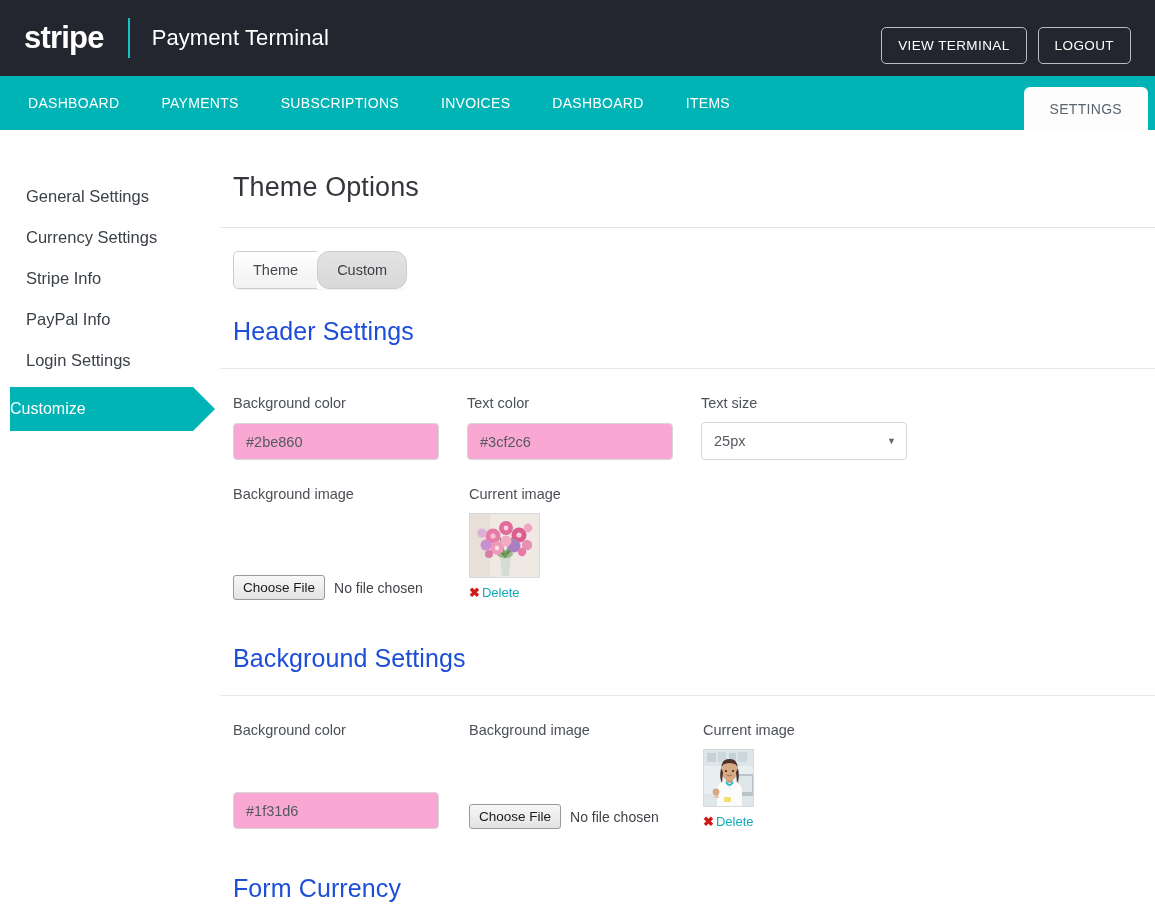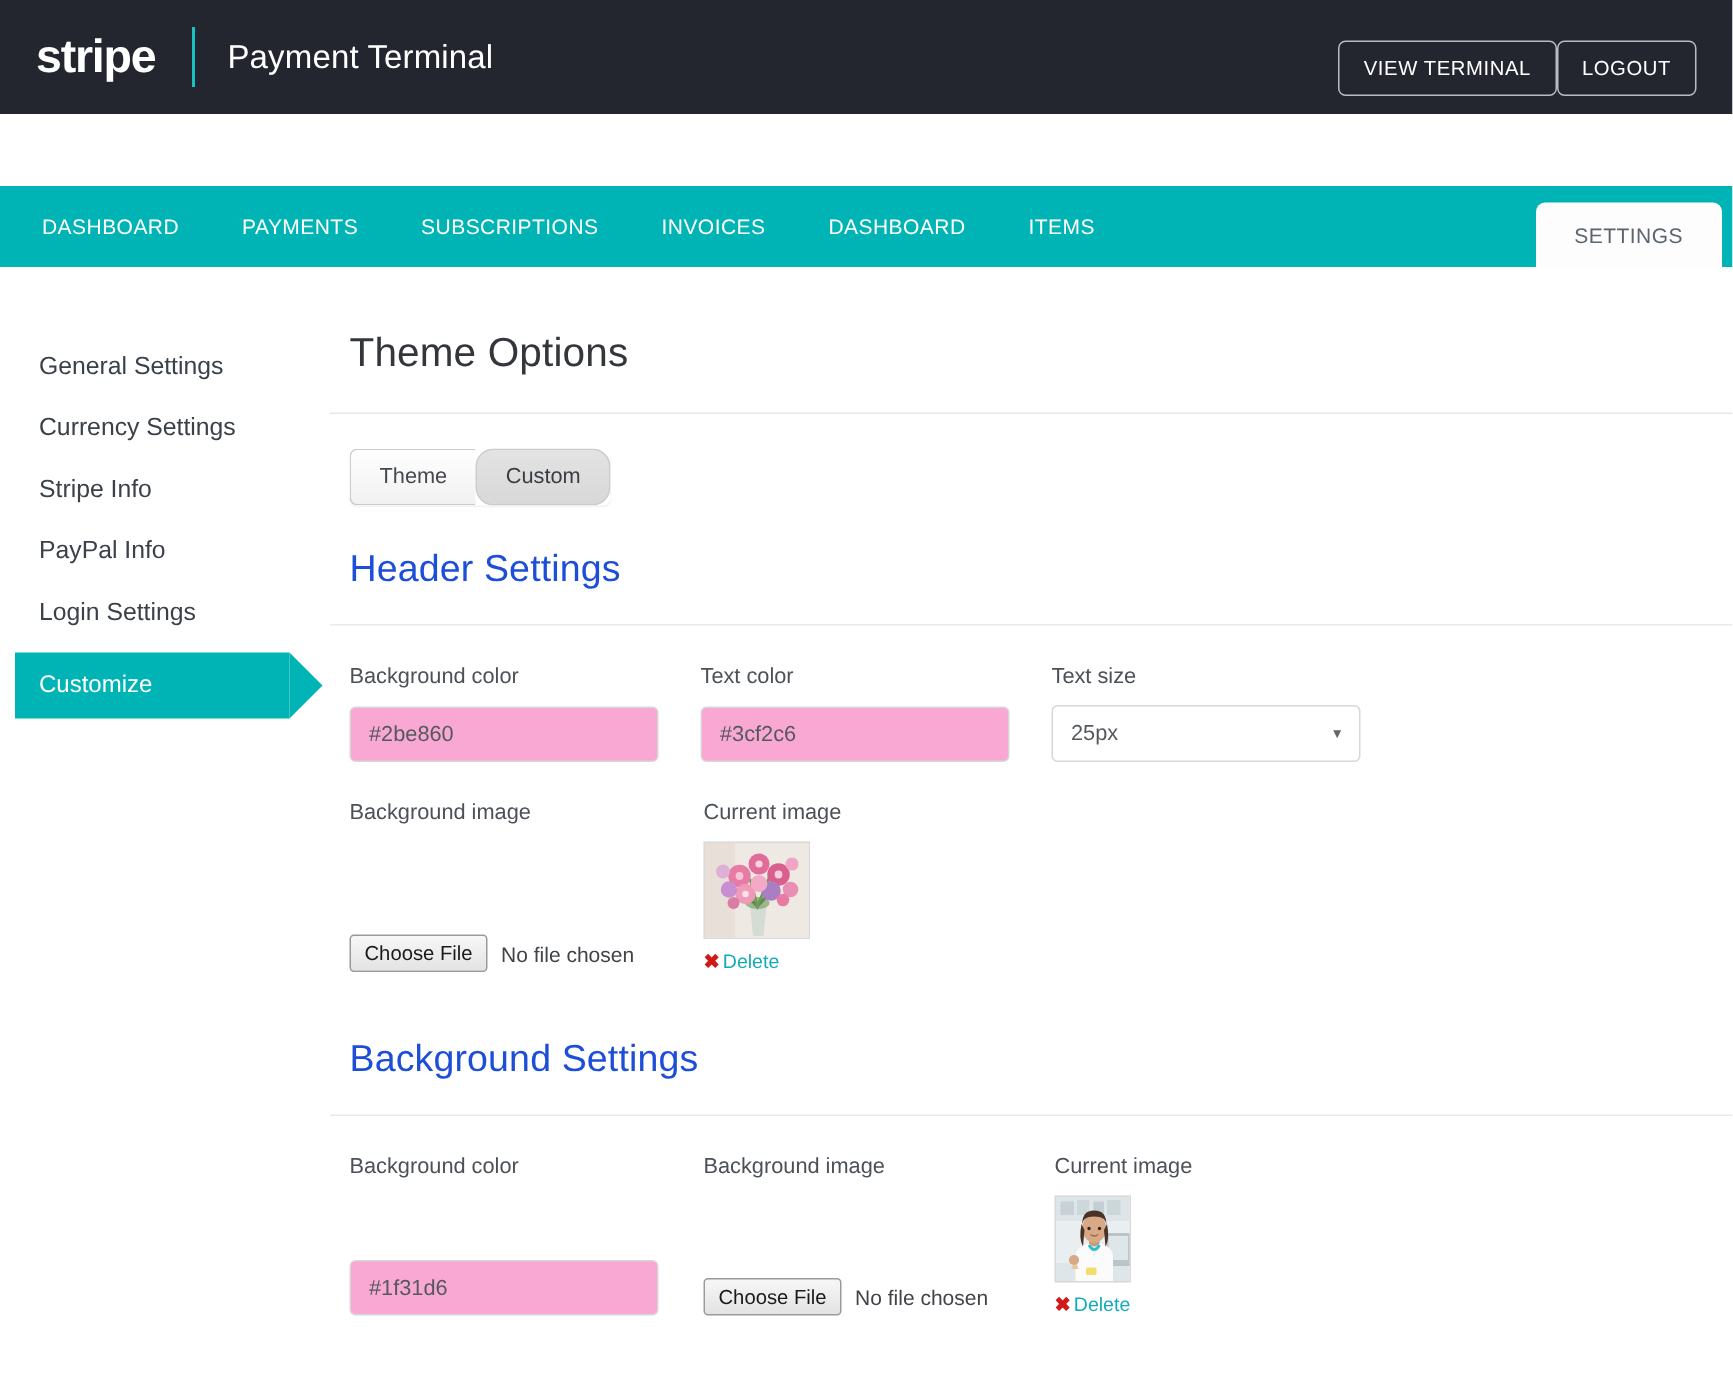--- a/index.html
+++ b/index.html
@@ -37,20 +37,21 @@
   }
   .brand-title {
     color: #ffffff;
     font-size: 22px;
     font-weight: 400;
     letter-spacing: 0.1px;
   }
   .topbar-actions {
     margin-left: auto;
     display: flex;
+    gap: 11px;
     margin-top: 14px;
   }
   .ghost-btn {
     background: transparent;
     border: 1px solid #b8bcc4;
     color: #ffffff;
     border-radius: 5px;
     font-size: 13.5px;
     letter-spacing: 0.4px;
     padding: 10px 16px;
@@ -60,21 +61,20 @@
   }
 
   
   .navbar {
     height: 54px;
     background: #00b3b5;
     display: flex;
     align-items: flex-end;
     padding-left: 28px;
     position: relative;
-    margin-top: 48px;
   }
   .nav-items { display: flex; align-items: center; height: 54px; }
   .nav-item {
     color: #ffffff;
     font-size: 14px;
     letter-spacing: 0.3px;
     padding: 0 21px;
     cursor: pointer;
     line-height: 54px;
     white-space: nowrap;
@@ -107,21 +107,21 @@
   .side-item {
     font-size: 16.5px;
     color: #3b4148;
     padding: 11px 0 11px 26px;
     cursor: pointer;
     white-space: nowrap;
   }
   .side-item-active {
     position: relative;
     margin-left: 10px;
-    padding-left: 16px;
+    padding-left: 0;
     color: #ffffff;
     background: #00b3b5;
     width: 183px;
     height: 44px;
     display: flex;
     align-items: center;
     margin-top: 6px;
   }
   .side-item-active::after {
     content: "";

